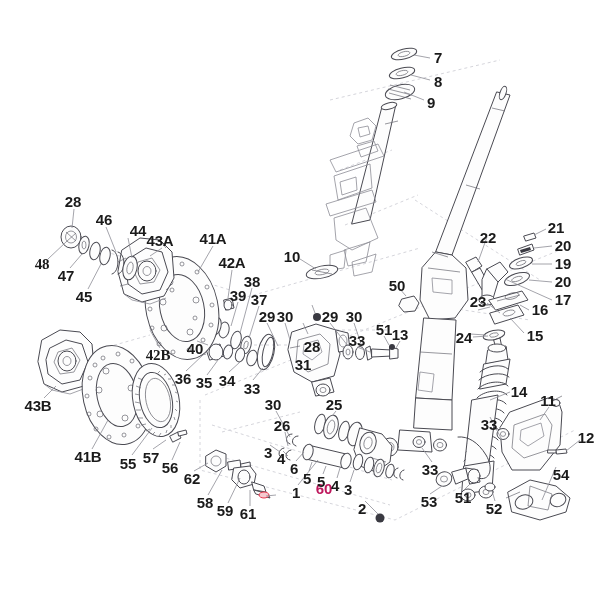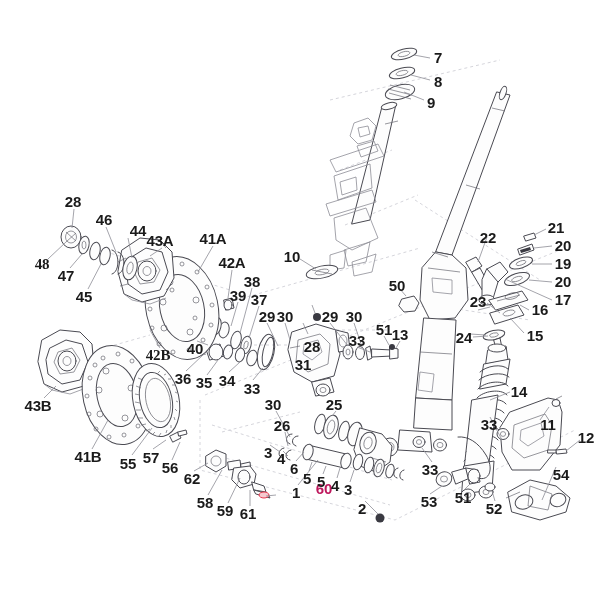--- a/index.html
+++ b/index.html
@@ -614,17 +614,17 @@
       <div class="lbl" style="left: 348px; top: 489px;">3</div>
       <div class="lbl" style="left: 334px; top: 404px;">25</div>
       <div class="lbl" style="left: 362px; top: 508px;">2</div>
       <div class="lbl" style="left: 430px; top: 469px;">33</div>
       <div class="lbl" style="left: 489px; top: 424px;">33</div>
       <div class="lbl" style="left: 429px; top: 501px;">53</div>
       <div class="lbl" style="left: 463px; top: 497px;">51</div>
       <div class="lbl" style="left: 494px; top: 508px;">52</div>
       <div class="lbl" style="left: 561px; top: 474px;">54</div>
       <div class="lbl" style="left: 519px; top: 391px;">14</div>
-      <div class="lbl" style="left: 548px; top: 400px; margin-top: 24px;">11</div>
+      <div class="lbl" style="left: 548px; top: 400px;">11</div>
       <div class="lbl" style="left: 586px; top: 437px;">12</div>
     </div>
 
 </div>
 
 </body></html>

